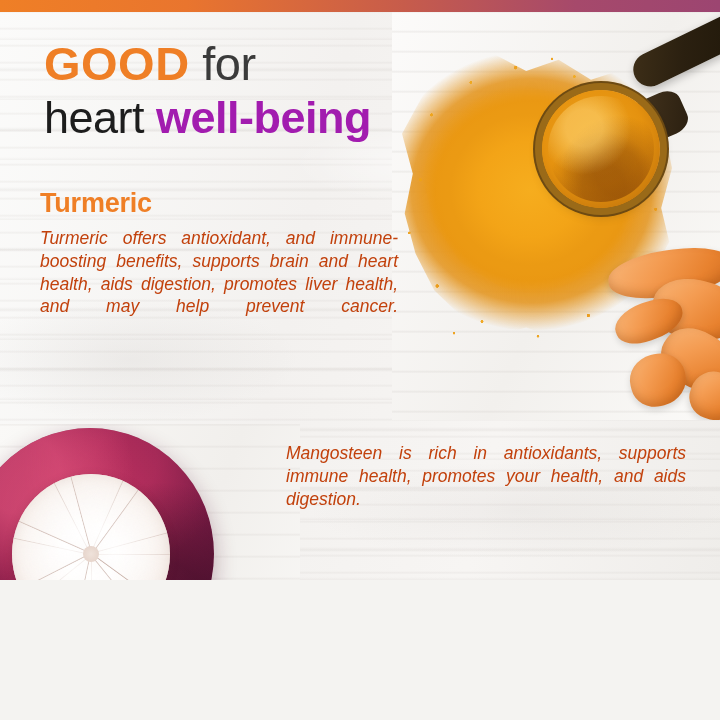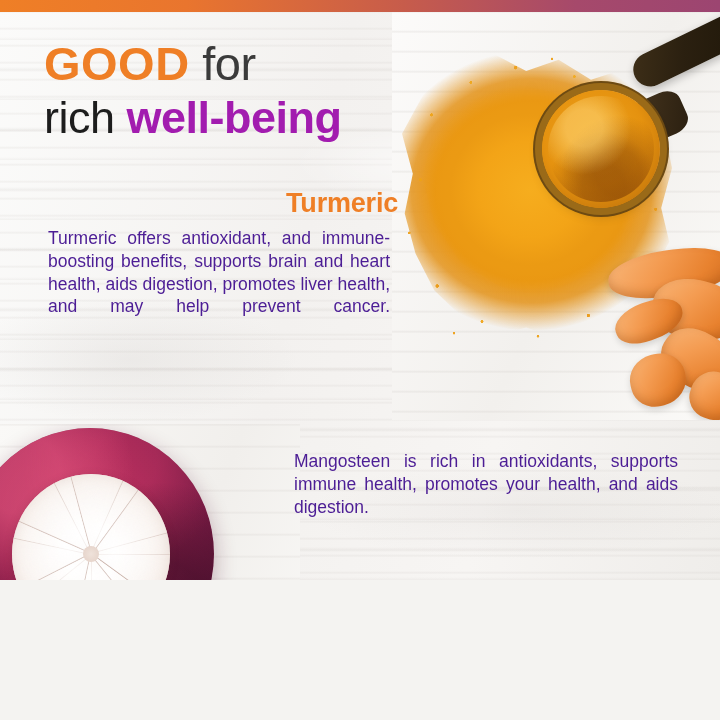--- a/index.html
+++ b/index.html
@@ -235,27 +235,27 @@
   .hl-good{font-weight:bold;color:#ef7f26;letter-spacing:0.5px;}
   .hl-for{font-weight:normal;color:#3b3b3b;}
   .hl-your{font-weight:normal;color:#1d1d1d;}
   .hl-well{font-weight:bold;color:#a21caf;}
 
   .section{position:absolute;z-index:8;}
   .sec-turmeric{left:40px;top:188px;width:358px;}
   .sec-mangosteen{left:286px;top:442px;width:400px;}
 
   .sec-title{
-    font-size:27px;font-weight:bold;letter-spacing:-0.2px;margin:0 0 8px 0;text-align:right;
+    font-size:27px;font-weight:bold;letter-spacing:-0.2px;margin:0 0 8px 0;
   }
   .sec-turmeric .sec-title{color:#ef7f26;}
   .sec-mangosteen .sec-title{color:#a04267;}
   .sec-body{
-    font-size:17.5px;line-height:1.30;color:#4c1d95;
-    text-align:justify;text-justify:inter-word;margin:8px;
+    font-size:17.5px;line-height:1.30;color:#c2410c;
+    text-align:justify;text-justify:inter-word;margin:0;font-style:italic;
   }
   .sec-mangosteen .sec-body{font-size:17.5px;line-height:1.30;}
   .sec-body:after{content:"";display:inline-block;width:100%;}
 </style>
 </head>
 <body>
 
 <div id="poster">
 
   <div class="bg-wood"></div>
@@ -293,21 +293,21 @@
         <div class="mg-seg" style="transform:rotate(204deg)"></div>
         <div class="mg-seg" style="transform:rotate(255deg)"></div>
         <div class="mg-seg" style="transform:rotate(306deg)"></div>
         <div class="mg-core"></div>
       </div>
     </div>
   </div>
 
   <div class="headline">
     <div class="hl-line1"><span class="hl-good">GOOD</span><span class="hl-for"> for</span></div>
-    <div class="hl-line2"><span class="hl-your">rich </span><span class="hl-well">well-being</span></div>
+    <div class="hl-line2"><span class="hl-your">heart </span><span class="hl-well">well-being</span></div>
   </div>
 
   <div class="section sec-turmeric">
     <div class="sec-title">Turmeric</div>
     <p class="sec-body">Turmeric offers antioxidant, and immune-boosting benefits, supports brain and heart health, aids digestion, promotes liver health, and may help prevent cancer.</p>
   </div>
 
   <div class="section sec-mangosteen">
     <p class="sec-body">Mangosteen is rich in antioxidants, supports immune health, promotes your health, and aids digestion.</p>
   </div>

